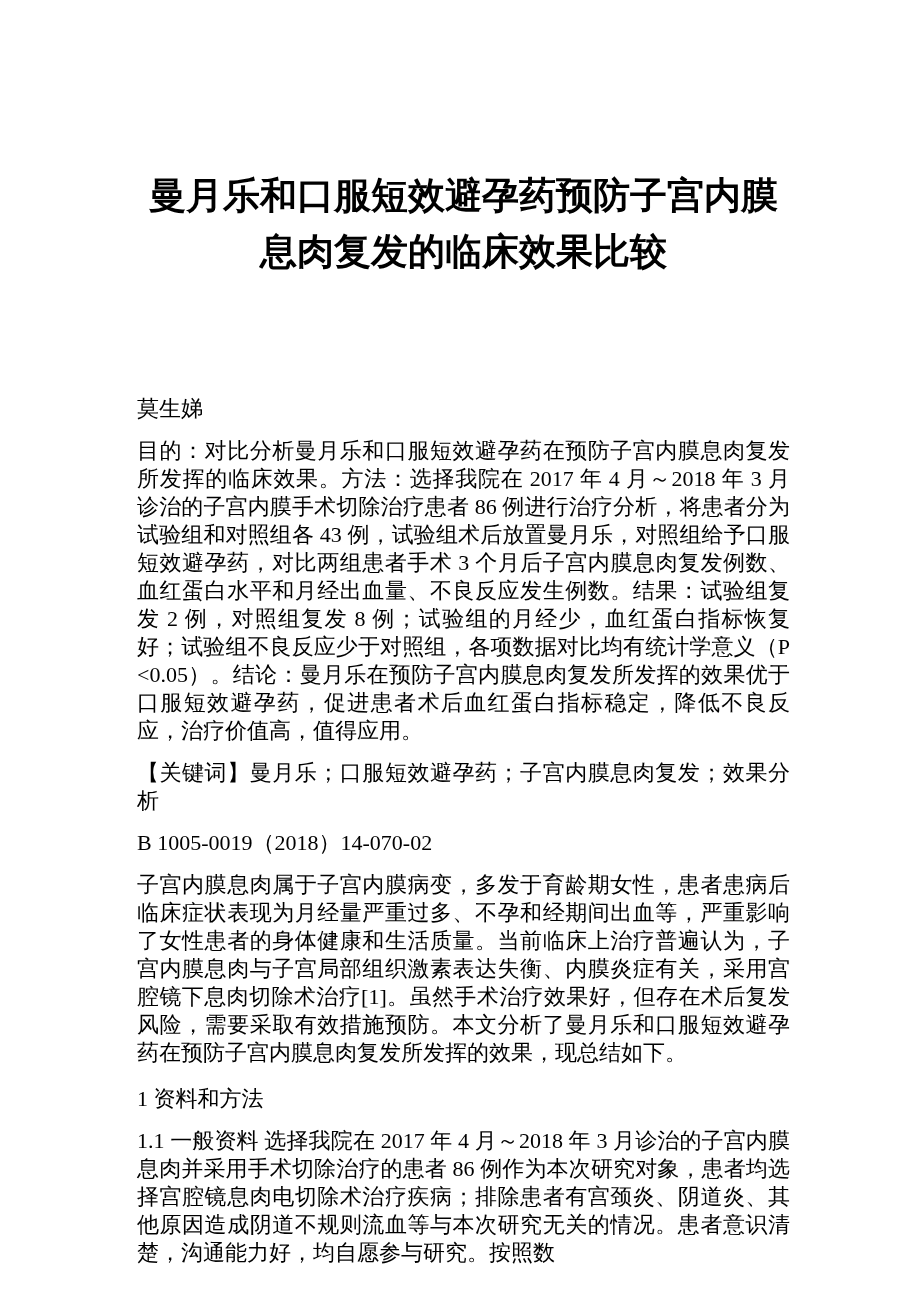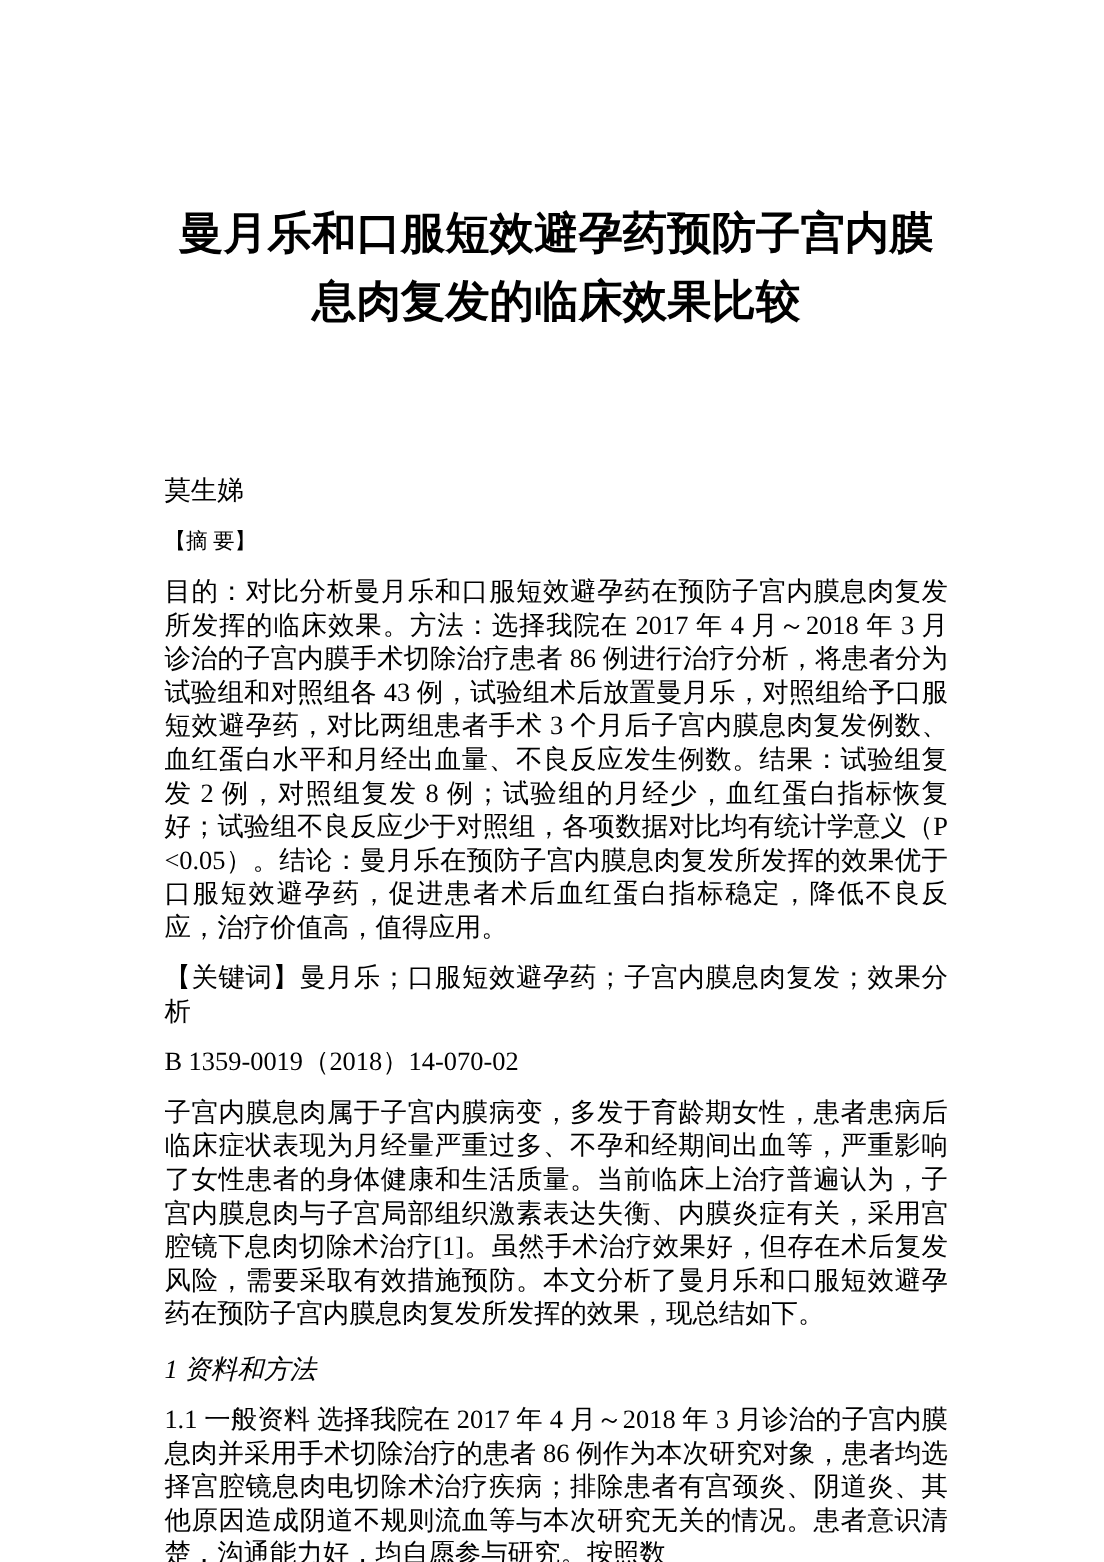--- a/index.html
+++ b/index.html
@@ -32,45 +32,43 @@
     text-align: justify;
     word-break: break-all;
   }
   .block-label {
     font-size: 18px;
     line-height: 28px;
     margin: 0 0 14px 0;
   }
   .section-heading {
     margin-top: 18px;
-    font-style: italic;
   }
   .kw-text {
     margin-left: 0;
   }
 </style>
 </head>
 <body>
 
 <div class="page">
 
   <h1 class="title">曼月乐和口服短效避孕药预防子宫内膜息肉复发的临床效果比较</h1>
 
   <p class="para">莫生娣</p>
 
-  <p class="block-label">【摘  要】</p>
 
   <p class="para">目的：对比分析曼月乐和口服短效避孕药在预防子宫内膜息肉复发所发挥的临床效果。方法：选择我院在 2017 年 4 月～2018 年 3 月诊治的子宫内膜手术切除治疗患者 86 例进行治疗分析，将患者分为试验组和对照组各 43 例，试验组术后放置曼月乐，对照组给予口服短效避孕药，对比两组患者手术 3 个月后子宫内膜息肉复发例数、血红蛋白水平和月经出血量、不良反应发生例数。结果：试验组复发 2 例，对照组复发 8 例；试验组的月经少，血红蛋白指标恢复好；试验组不良反应少于对照组，各项数据对比均有统计学意义（P&lt;0.05）。结论：曼月乐在预防子宫内膜息肉复发所发挥的效果优于口服短效避孕药，促进患者术后血红蛋白指标稳定，降低不良反应，治疗价值高，值得应用。</p>
 
   <p class="para">
     <span>【关键词】</span><span class="kw-text">曼月乐；口服短效避孕药；子宫内膜息肉复发；效果分析</span>
   </p>
 
 
-  <p class="para">B 1359-0019（2018）14-070-02</p>
+  <p class="para">B 1005-0019（2018）14-070-02</p>
 
   <p class="para">子宫内膜息肉属于子宫内膜病变，多发于育龄期女性，患者患病后临床症状表现为月经量严重过多、不孕和经期间出血等，严重影响了女性患者的身体健康和生活质量。当前临床上治疗普遍认为，子宫内膜息肉与子宫局部组织激素表达失衡、内膜炎症有关，采用宫腔镜下息肉切除术治疗[1]。虽然手术治疗效果好，但存在术后复发风险，需要采取有效措施预防。本文分析了曼月乐和口服短效避孕药在预防子宫内膜息肉复发所发挥的效果，现总结如下。</p>
 
   <p class="para section-heading">1 资料和方法</p>
 
   <p class="para">1.1 一般资料 选择我院在 2017 年 4 月～2018 年 3 月诊治的子宫内膜息肉并采用手术切除治疗的患者 86 例作为本次研究对象，患者均选择宫腔镜息肉电切除术治疗疾病；排除患者有宫颈炎、阴道炎、其他原因造成阴道不规则流血等与本次研究无关的情况。患者意识清楚，沟通能力好，均自愿参与研究。按照数</p>
 
 </div>
 
 </body></html>

